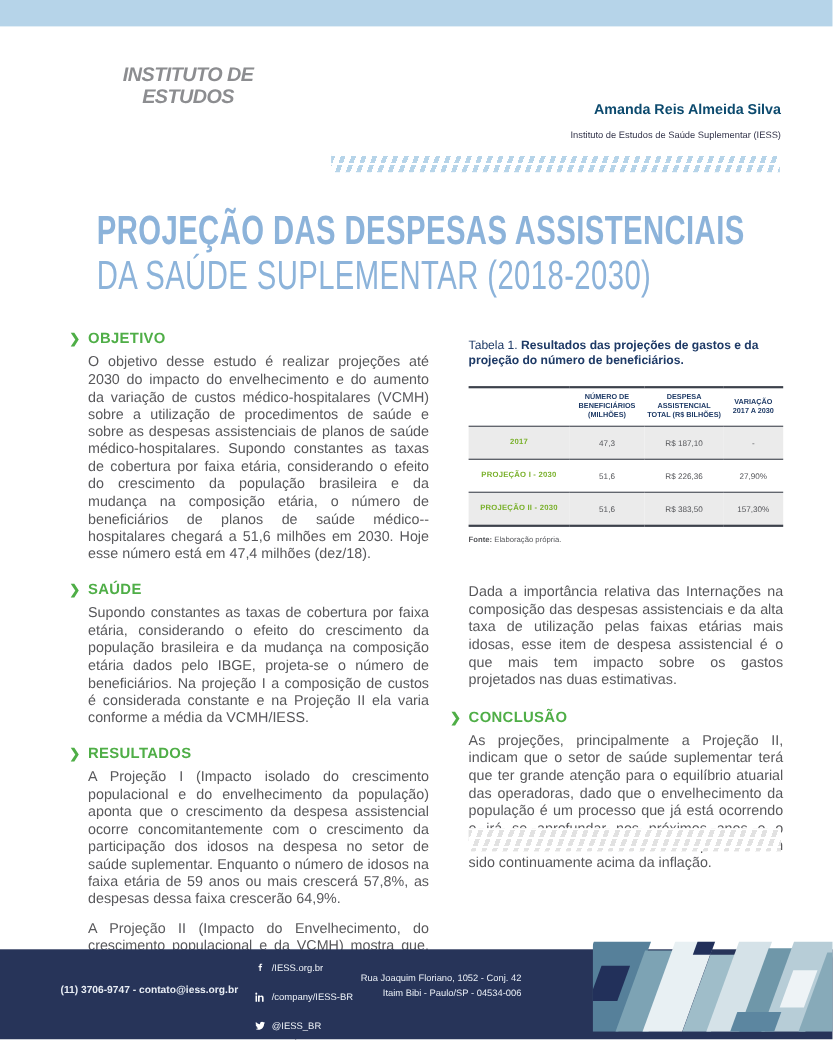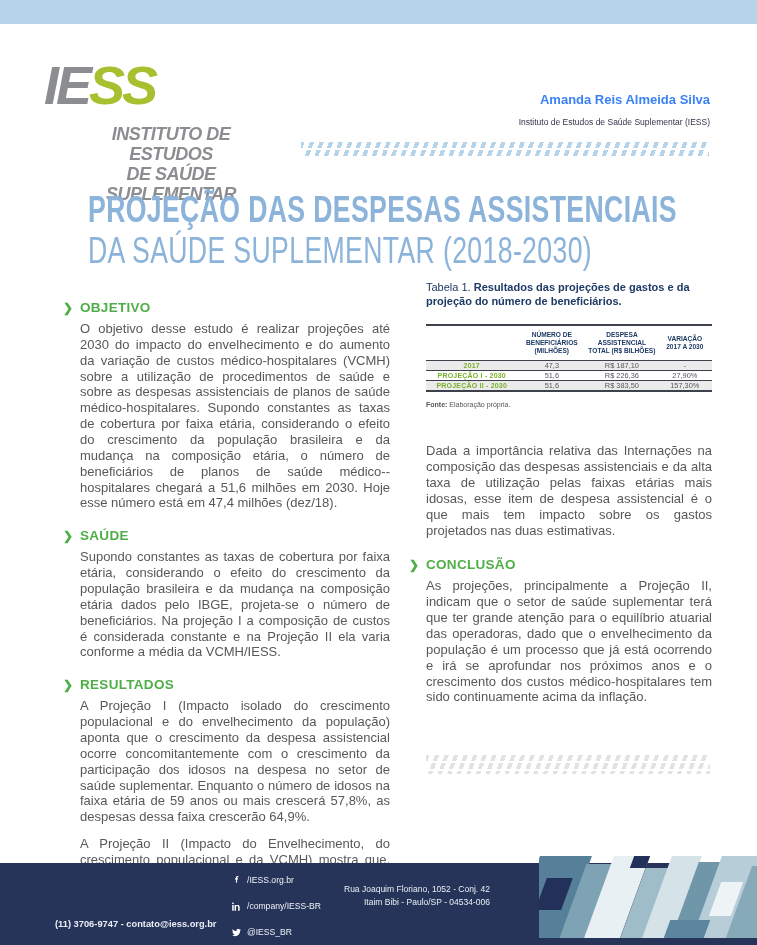--- a/index.html
+++ b/index.html
@@ -7,87 +7,85 @@
   body {
     position:relative; background:#ffffff; overflow:hidden;
     font-family:"Liberation Sans", sans-serif; color:#58585b;
   }
   .top-band { position:absolute; left:0; top:0; width:757px; height:24px; background:#b6d4e9; }
 
   
   .logo { position:absolute; left:44px; top:58px; width:230px; }
   .logo-word { font-size:54px; font-weight:bold; font-style:italic; letter-spacing:-3px; color:#8c8d90; line-height:1.0; }
   .logo-word .ss { color:#a6c02f; }
-  .logo-sub { margin-top:12px; margin-left:32px; width:190px; text-align:center;
+  .logo-sub { margin-top:0; margin-left:32px; width:190px; text-align:center;
     color:#8c8d90; font-weight:bold; font-style:italic; font-size:18px; line-height:1.12; letter-spacing:-0.5px; }
   .author-block { position:absolute; right:47px; top:92px; text-align:right; }
-  .author-name { color:#3b82f6; font-weight:bold; font-size:13px; }
+  .author-name { color:#0c4a6e; font-weight:bold; font-size:13px; }
   .author-affil { margin-top:10px; color:#33344a; font-size:8.5px; }
 
   .hatch { background-image:
       repeating-linear-gradient(180deg, #fff 0 2px, transparent 2px 8px),
       repeating-linear-gradient(110deg, var(--hc) 0 4px, #fff 4px 9px); }
   .hatch-header { --hc:#b6d4e9; position:absolute; left:301px; top:140px; width:408px; height:17px; }
   .hatch-gray { --hc:#e2e2e2; position:absolute; left:426px; top:753px; width:284px; height:21px; }
 
   
   .title { position:absolute; left:88px; top:190px; }
   .title .t1, .title .t2 { display:inline-block; white-space:nowrap; color:#8cb3da;
     font-size:37px; line-height:1.1; transform:scaleX(.72); transform-origin:left; letter-spacing:0.5px; }
   .title .t1 { font-weight:bold; }
   .title .t2 { font-weight:normal; }
 
   
   .col-left  { position:absolute; left:80px;  top:300px; width:310px; }
-  .col-right { position:absolute; left:426px; top:280px; width:286px; }
+  .col-right { position:absolute; left:426px; top:307px; width:286px; }
 
   .sec-head { display:flex; align-items:baseline; margin-bottom:6px; }
   .chev { color:#4fae47; font-weight:bold; font-size:12px; width:17px; margin-left:-17px; }
   .sec-title { color:#4fae47; font-weight:bold; font-size:13.5px; letter-spacing:.3px; }
   .body-txt { font-size:13px; line-height:1.22; text-align:justify; color:#58585b; }
   .section { margin-bottom:17px; }
   .par-gap { margin-top:11px; }
 
   
   .tbl-caption { font-size:11px; line-height:1.3; color:#1e3a66; }
   .tbl-caption b { font-weight:bold; }
   table.res { width:100%; border-collapse:collapse; margin-top:15px; border-top:2px solid #3c414b; border-bottom:2px solid #3c414b; }
   table.res th { font-size:6.6px; font-weight:bold; color:#1e3a66; padding:5px 2px; text-align:center;
     border-bottom:1.5px solid #3c414b; line-height:1.25; }
-  table.res td { font-size:7.4px; padding:0 2px; text-align:center; color:#55565a; border-bottom:1.5px solid #3c414b; }
+  table.res td { font-size:7.4px; padding:10px 2px; text-align:center; color:#55565a; border-bottom:1.5px solid #3c414b; }
   table.res tr.shade { background:#ebebeb; }
   table.res td.rlabel { color:#79b02a; font-weight:bold; font-size:7px; letter-spacing:.2px; }
   .fonte { margin-top:9px; font-size:7px; color:#55565a; }
   .fonte b { font-weight:bold; }
   .mid-par { margin-top:35px; }
   .col-right .section-conclusao { margin-top:19px; }
 
   
   .footer { position:absolute; left:0; bottom:0; width:757px; height:82px; background:#273459; color:#fff; }
   .site { position:absolute; left:55px; top:14px; font-size:20px; font-weight:bold; letter-spacing:-0.3px; }
-  .contact { position:absolute; left:55px; top:56px; font-size:9.3px; font-weight:bold; color:#e9eef5; }
+  .contact { position:absolute; left:55px; top:32px; font-size:9.3px; font-weight:bold; color:#e9eef5; }
   .social { position:absolute; left:232px; top:12px; display:flex; flex-direction:column; gap:16px; }
   .social-row { display:flex; align-items:center; gap:6px; font-size:8.6px; color:#eef2f7; }
   .social-row svg { width:9px; height:9px; fill:#ffffff; }
-  .addr { position:absolute; left:330px; top:20px; width:160px; text-align:right; font-size:8.5px; line-height:1.55; color:#e9eef5; }
+  .addr { position:absolute; left:314px; top:20px; width:160px; text-align:right; font-size:8.5px; line-height:1.55; color:#e9eef5; }
 
   
   .mosaic { position:absolute; right:0; top:856px; width:218px; height:82px; overflow:hidden; }
   .mosaic div { position:absolute; transform:skewX(-20deg); }
 </style>
 </head>
 <body>
 
 <div class="top-band"></div>
 
 <div class="logo">
-  <div class="logo-word"><span>IE</span><span class="ss">SS</span></div>
   <div class="logo-sub">
     <div>INSTITUTO DE ESTUDOS</div>
-    <div>DE SAÚDE SUPLEMENTAR</div>
   </div>
 </div>
 
 <div class="author-block">
   <div class="author-name">Amanda Reis Almeida Silva</div>
   <div class="author-affil">Instituto de Estudos de Saúde Suplementar (IESS)</div>
 </div>
 
 <div class="hatch hatch-header"></div>
 

